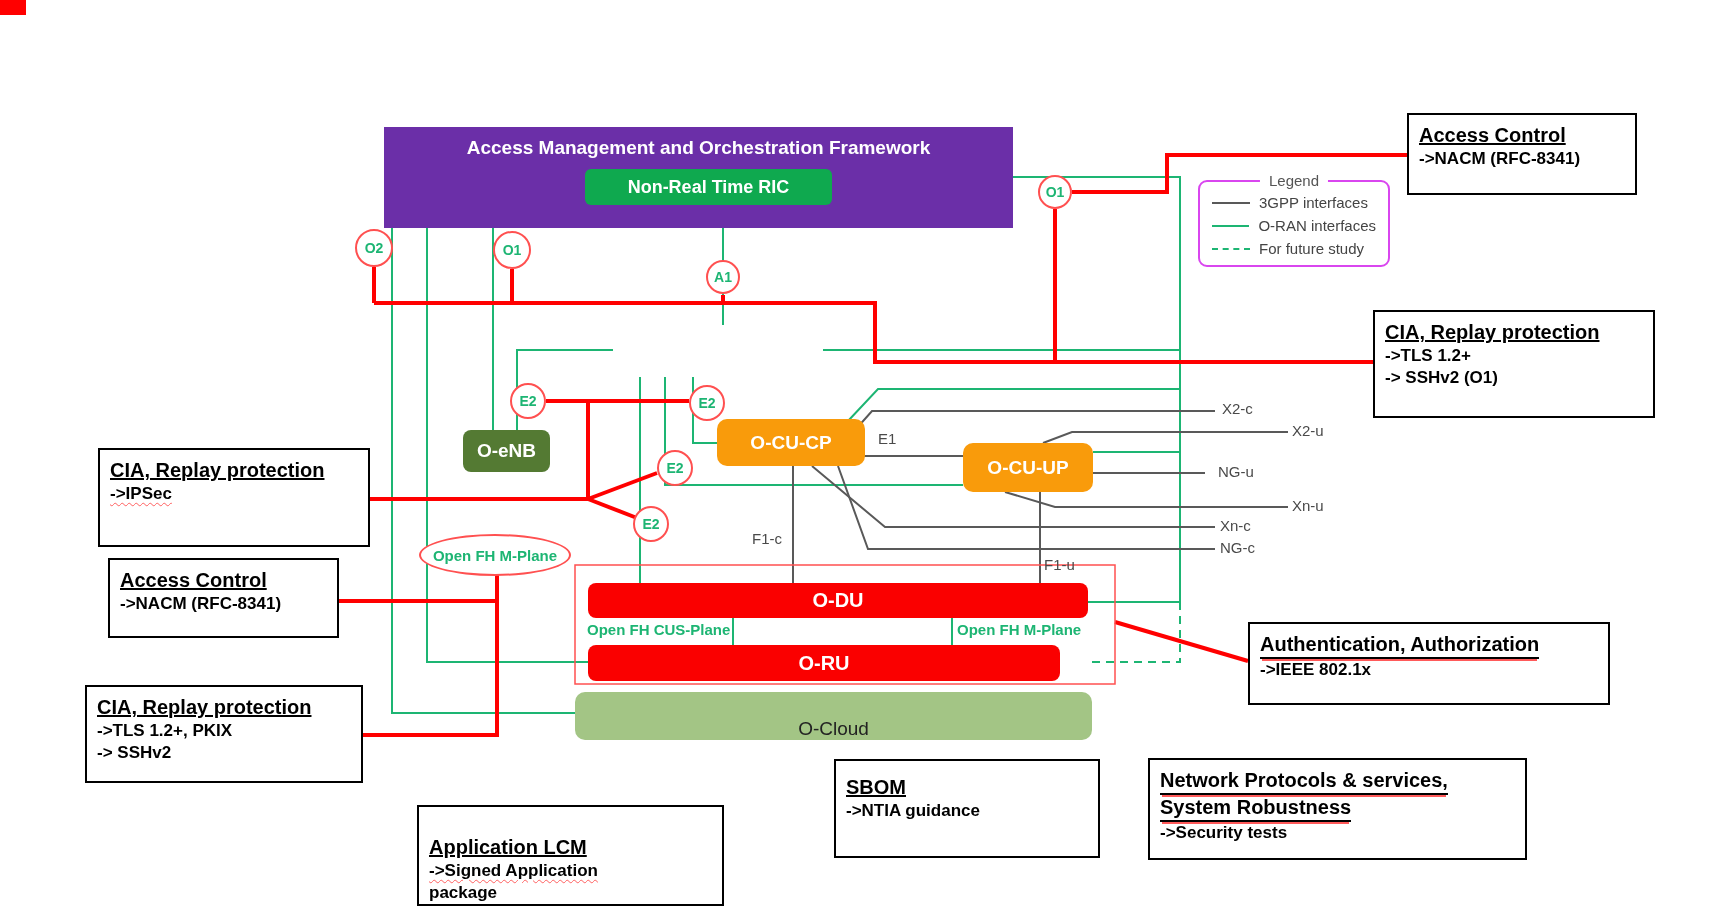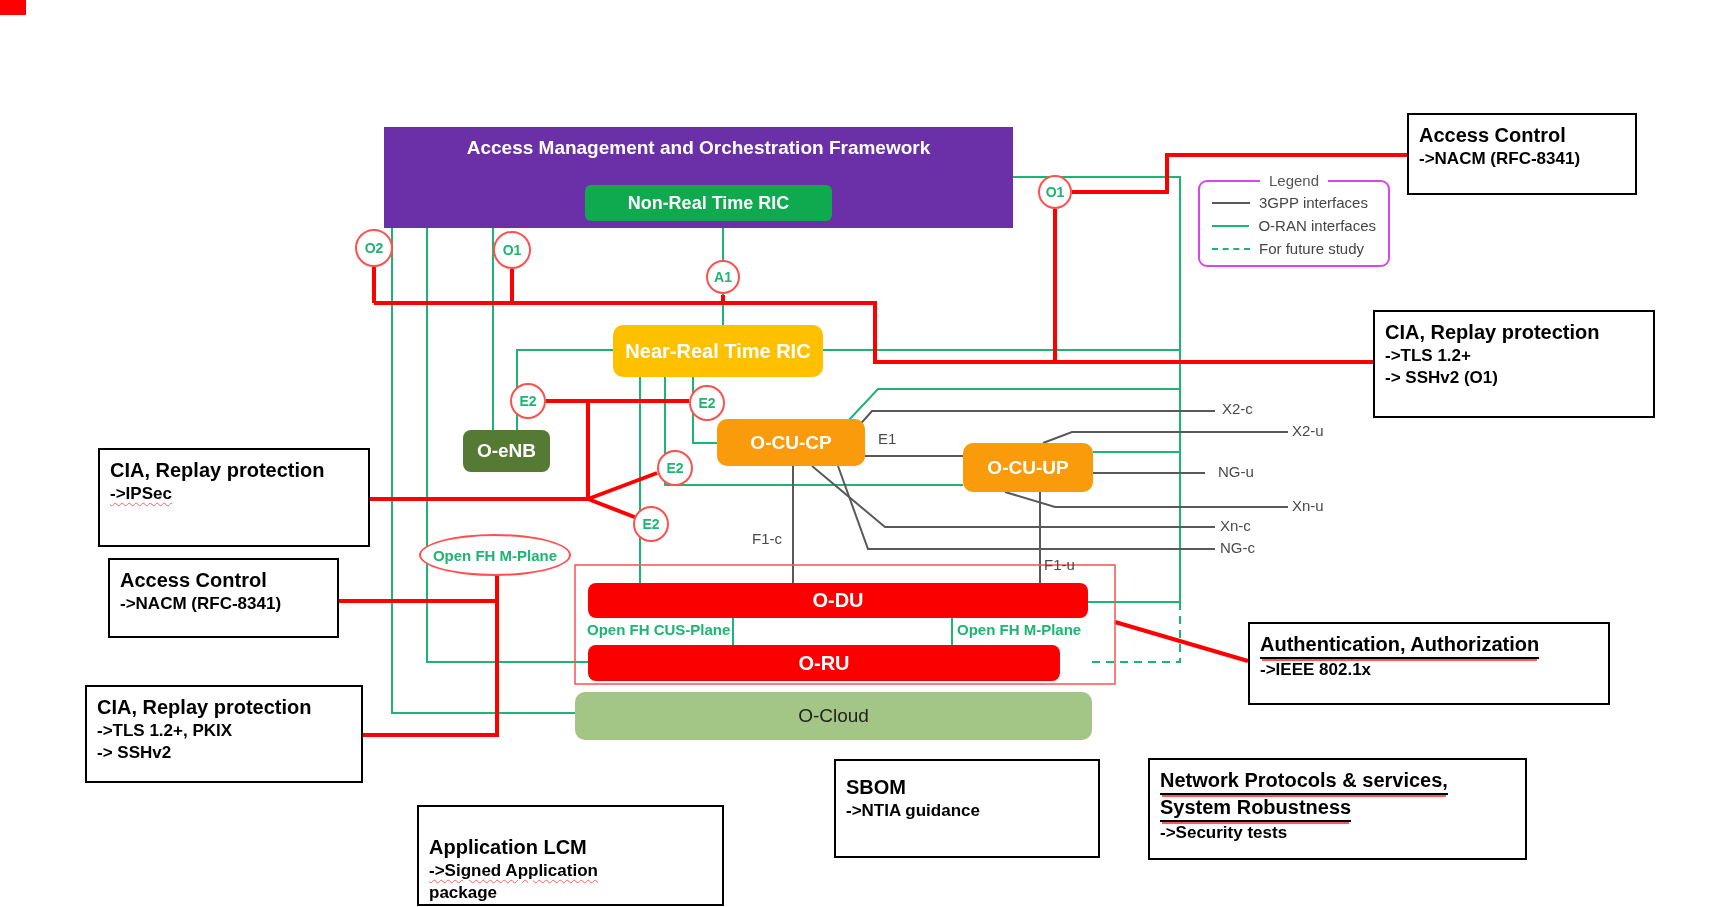--- a/index.html
+++ b/index.html
@@ -20,21 +20,21 @@
         color:#fff;font-weight:bold;text-align:center;}
   .iface-circle{position:absolute;z-index:4;border:2px solid var(--circ-red);border-radius:50%;
         background:#fff;display:flex;align-items:center;justify-content:center;
         color:var(--line-green);font-weight:bold;font-size:14px;}
   .oval{position:absolute;z-index:4;border:2px solid var(--circ-red);border-radius:50%;
         background:#fff;display:flex;align-items:center;justify-content:center;
         color:var(--line-green);font-weight:bold;font-size:15px;}
   .ifl{position:absolute;z-index:2;color:#4a4a4a;font-size:15px;font-weight:500;white-space:nowrap;}
   .fh{position:absolute;z-index:4;color:var(--line-green);font-weight:bold;font-size:15px;white-space:nowrap;}
   .ann{position:absolute;z-index:5;background:#fff;border:2px solid #000;padding:8px 10px;}
-  .ann .t{font-size:20px;font-weight:bold;text-decoration-thickness:2px;
+  .ann .t{font-size:20px;font-weight:bold;text-decoration:underline;text-decoration-thickness:2px;
           display:inline-block;line-height:1.25;white-space:nowrap;}
   .ann .t.red-dots{text-decoration:none;border-bottom:2.5px solid #000;box-shadow:0 4px 0 -2px #ff5a5a;}
   .ann .b{font-size:17px;font-weight:bold;line-height:1.3;white-space:nowrap;}
   .ann .b.wavy{text-decoration:underline wavy #ff6060 1px;text-underline-offset:3px;}
   .legend{position:absolute;z-index:5;border:2px solid #d946ef;border-radius:9px;background:#fff;}
   .legend .lg-title{position:absolute;top:-10px;left:50%;transform:translateX(-50%);
         background:#fff;padding:0 9px;color:#555;font-size:15px;}
   .lg-row{display:flex;align-items:center;gap:9px;margin:6px 12px;}
   .lg-sample{width:38px;height:0;border-top:2px solid;}
   .lg-sample.gray-solid{border-color:var(--line-gray);}
@@ -96,42 +96,39 @@
       <path class="r-line" d="M497,575 V735 H363"></path>
       <path class="r-line" d="M339,601 H497"></path>
       <path class="r-line" d="M1115,622 L1248,661"></path>
     </g>
     <rect class="thin-red" x="575" y="565" width="540" height="119"></rect>
   </svg>
 
   <div class="node" style="left:384px;top:127px;width:629px;height:101px;background:var(--purple);align-items:flex-start;">
     <span style="margin-top:10px;font-size:19px;font-weight:600;">Access Management and Orchestration Framework</span>
   </div>
-  <div class="node" style="left:585px;top:185px;width:247px;height:36px;background:var(--node-green);border-radius:6px;font-size:18px;">
+  <div class="node" style="left:585px;top:169px;width:247px;height:36px;background:var(--node-green);border-radius:6px;font-size:18px;">
     <span>Non-Real Time RIC</span>
-  </div>
-  <div class="node" style="left:613px;top:325px;width:210px;height:52px;background:var(--gold);border-radius:10px;font-size:20px;">
-    <span>Near-Real Time RIC</span>
   </div>
   <div class="node" style="left:463px;top:430px;width:87px;height:42px;background:var(--olive);border-radius:8px;font-size:19px;">
     <span>O-eNB</span>
   </div>
   <div class="node" style="left:717px;top:419px;width:148px;height:47px;background:var(--orange);border-radius:10px;font-size:19px;">
     <span>O-CU-CP</span>
   </div>
   <div class="node" style="left:963px;top:443px;width:130px;height:49px;background:var(--orange);border-radius:10px;font-size:19px;">
     <span>O-CU-UP</span>
   </div>
   <div class="node" style="left:588px;top:583px;width:500px;height:35px;background:var(--node-red);border-radius:8px;font-size:20px;">
     <span>O-DU</span>
   </div>
   <div class="node" style="left:588px;top:645px;width:472px;height:36px;background:var(--node-red);border-radius:8px;font-size:20px;">
     <span>O-RU</span>
   </div>
-  <div class="node" style="left:575px;top:692px;width:517px;height:48px;background:var(--cloud);border-radius:10px;color:#222;font-weight:500;font-size:19px;">
+  <div class="node" style="left:575px;top:692px;width:517px;height:48px;background:var(--cloud);border-radius:10px;color:#222;font-weight:500;font-size:19px;align-items:flex-end;">
     <span>O-Cloud</span>
   </div>
 
   <div class="iface-circle" style="left:355px;top:229px;width:38px;height:38px;">
     <span>O2</span>
     </div>
   <div class="iface-circle" style="left:493px;top:231px;width:38px;height:38px;">
     <span>O1</span>
     </div>
   <div class="iface-circle" style="left:706px;top:260px;width:34px;height:34px;">

